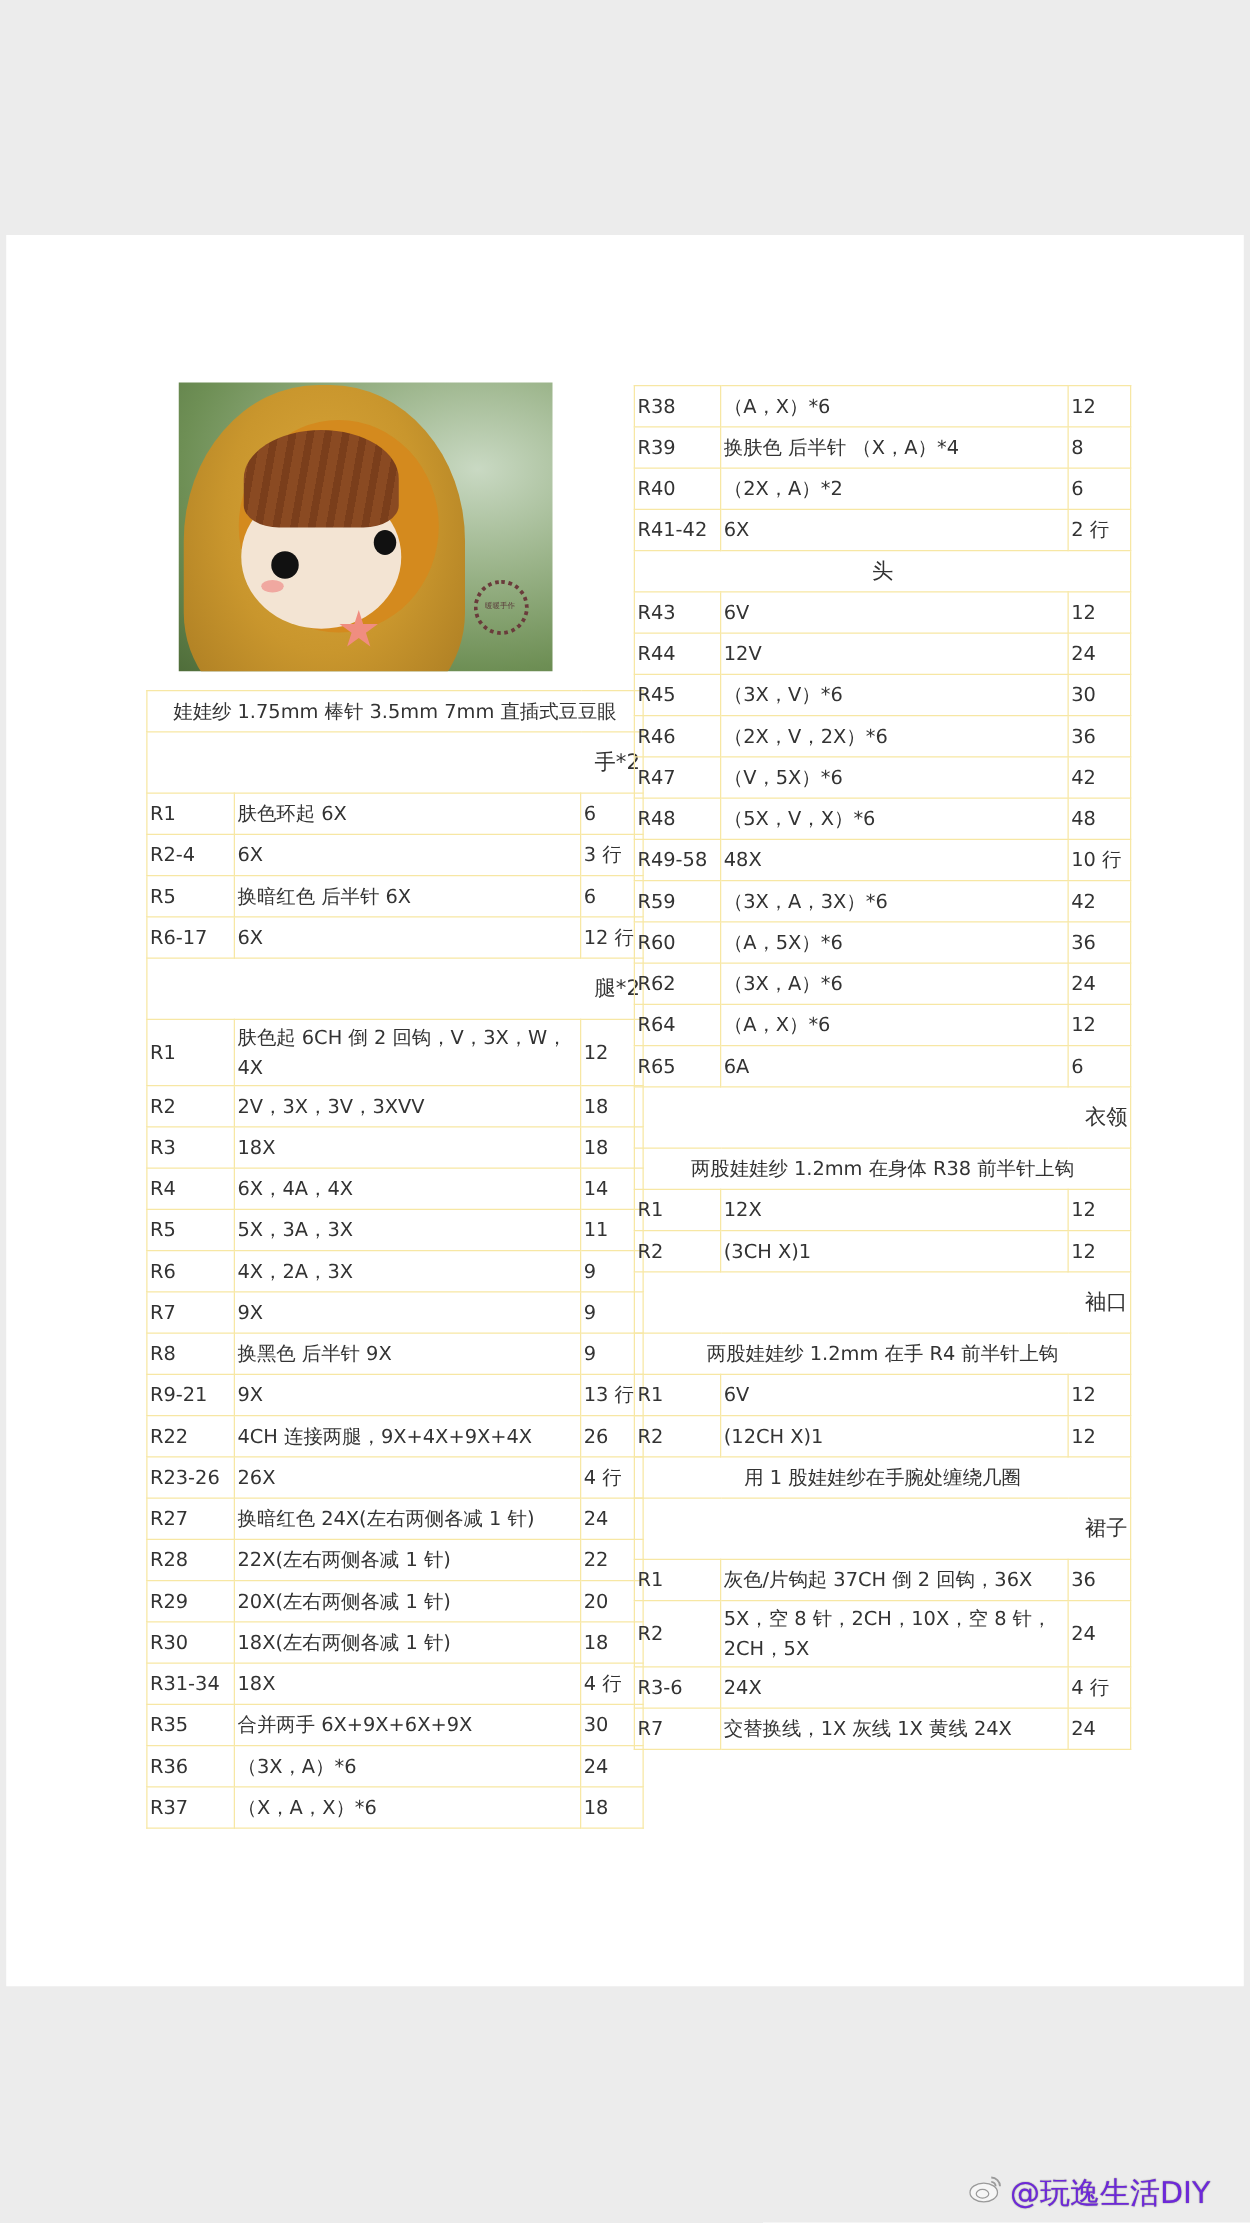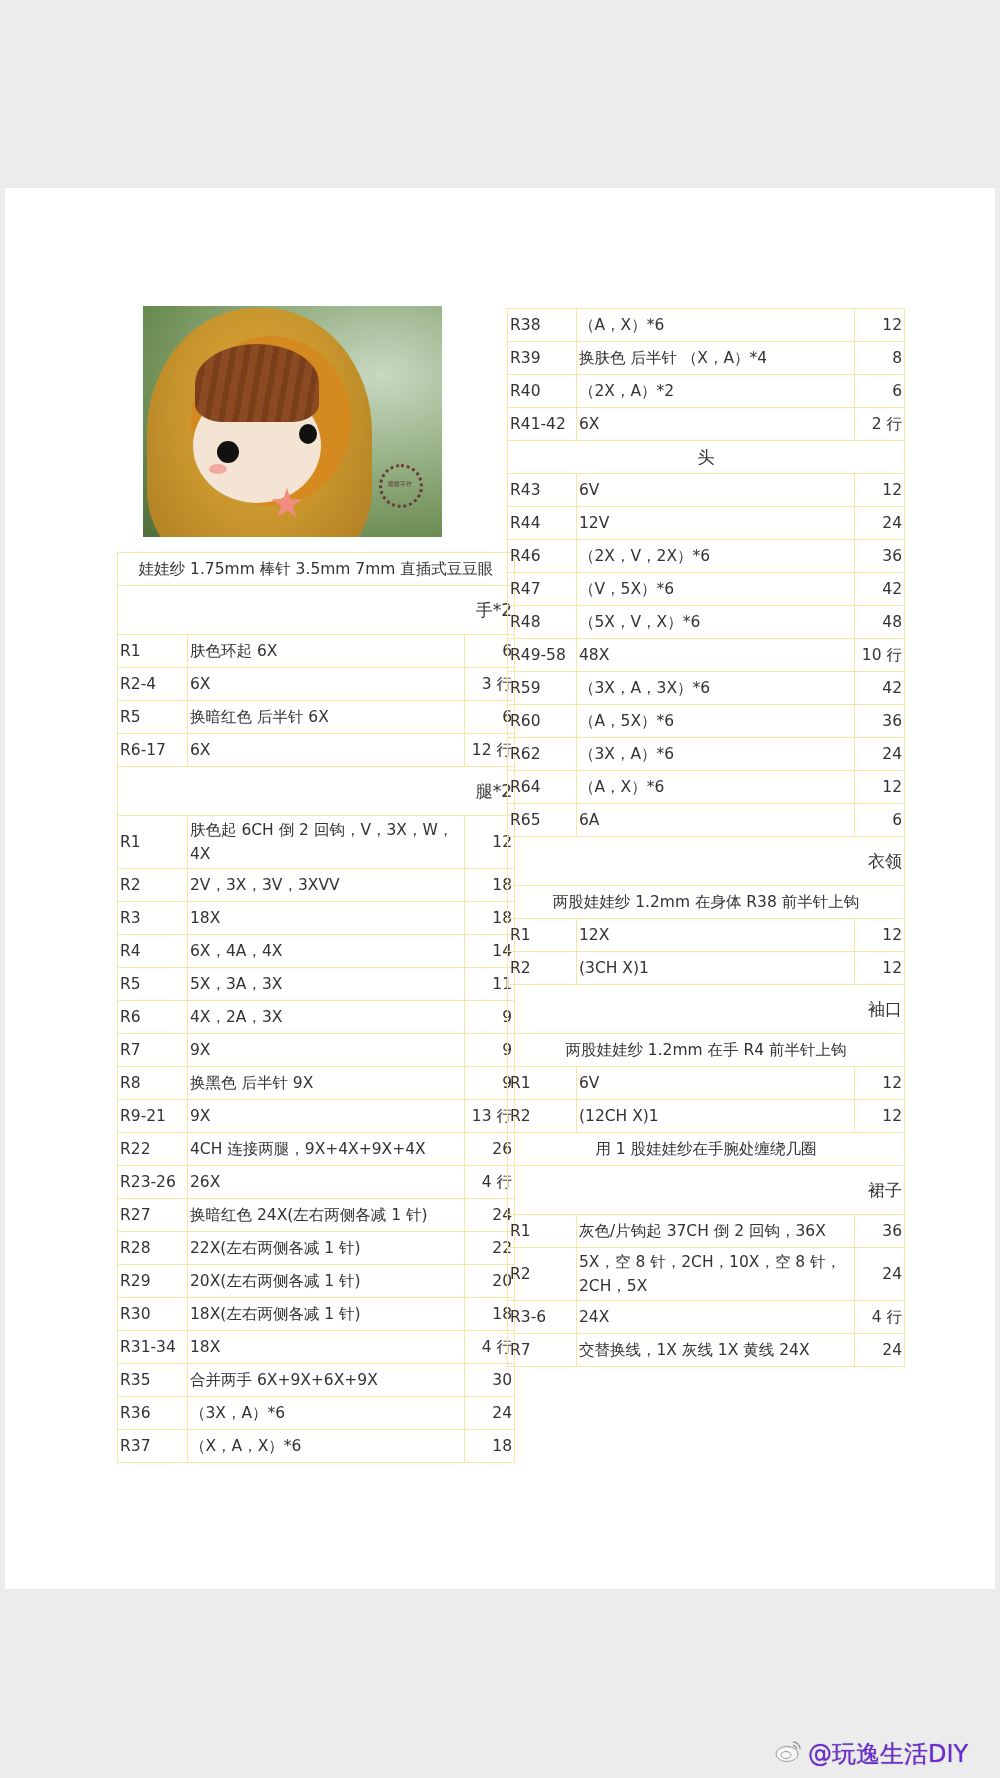--- a/index.html
+++ b/index.html
@@ -68,21 +68,21 @@
     font-size: 15.5px;
     color: #333;
   }
   table.pattern td {
     border: 1px solid #f7e7a4;
     padding: 0 2px;
     height: 32px;
     vertical-align: middle;
     line-height: 24px;
   }
-  table.pattern td.num { text-align: right; padding-right: 2px; }
+  table.pattern td.num { text-align: left; padding-right: 2px; }
   table.pattern td.center { text-align: center; }
   table.pattern td.section { text-align: right; font-size: 17px; height: 48px; }
   table.pattern td.note { text-align: center; height: 32px; }
   table.pattern tr.tall td { height: 52px; }
 
   #left-table { left: 92px; top: 552px; width: 397px; margin-left: 25px; }
   #right-table { left: 507px; top: 292px; width: 397px; margin-top: 16px; }
 
   .watermark {
     position: absolute;
@@ -287,20 +287,25 @@
       <td>R43</td>
       <td>6V</td>
       <td class="num">12</td>
     </tr>
     <tr>
       <td>R44</td>
       <td>12V</td>
       <td class="num">24</td>
     </tr>
     <tr>
+      <td>R45</td>
+      <td> （3X，V）*6</td>
+      <td class="num">30</td>
+    </tr>
+    <tr>
       <td>R46</td>
       <td> （2X，V，2X）*6</td>
       <td class="num">36</td>
     </tr>
     <tr>
       <td>R47</td>
       <td> （V，5X）*6</td>
       <td class="num">42</td>
     </tr>
     <tr>

